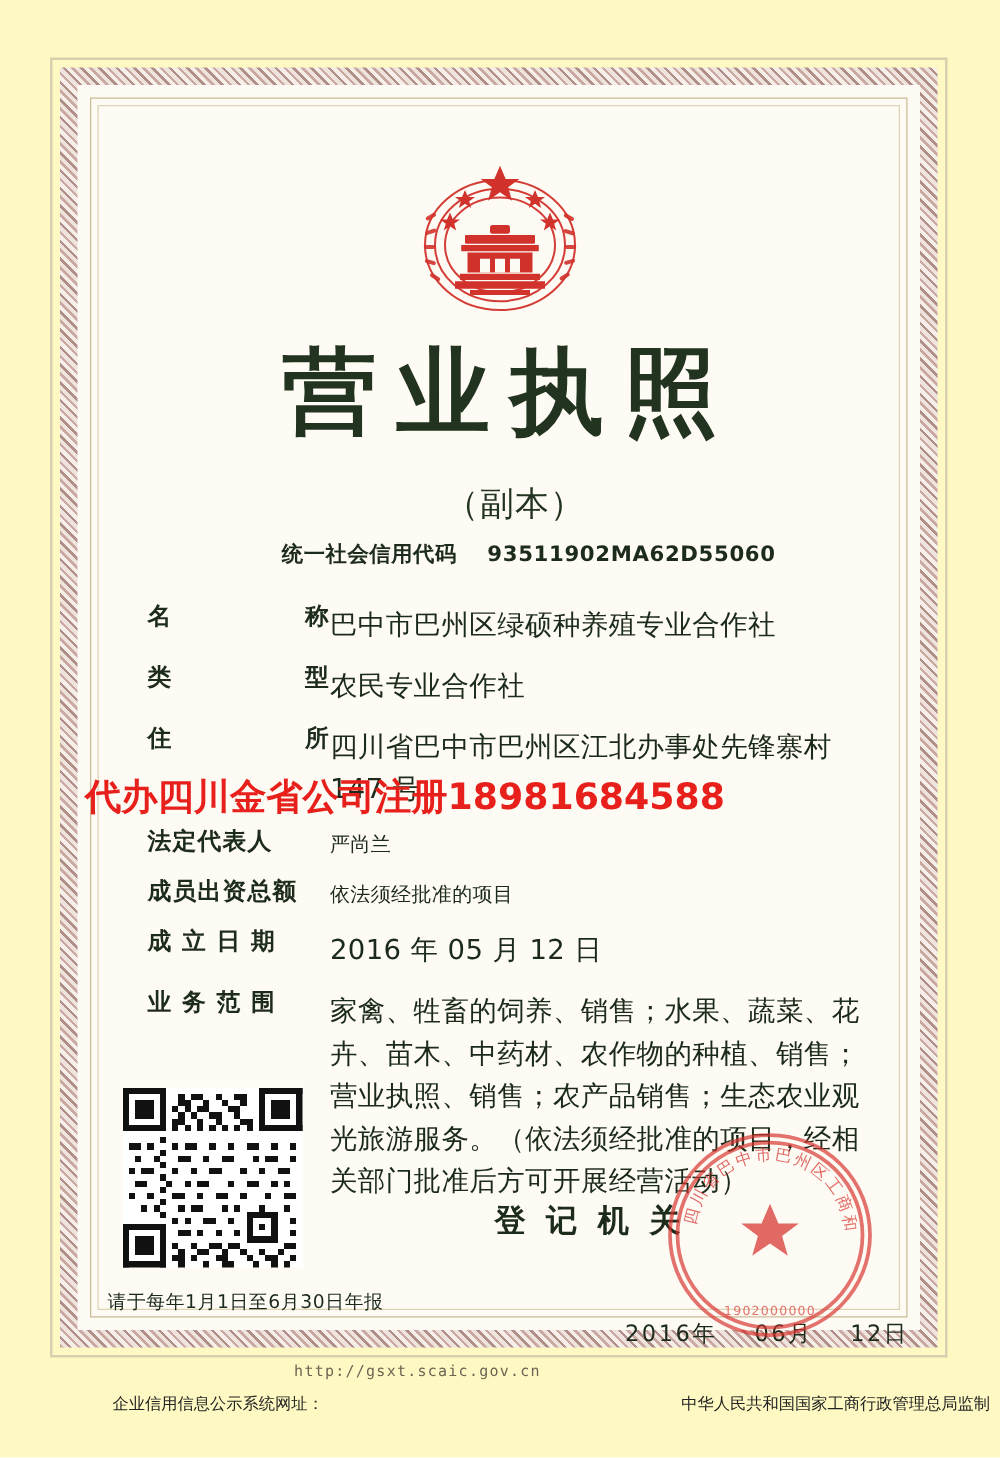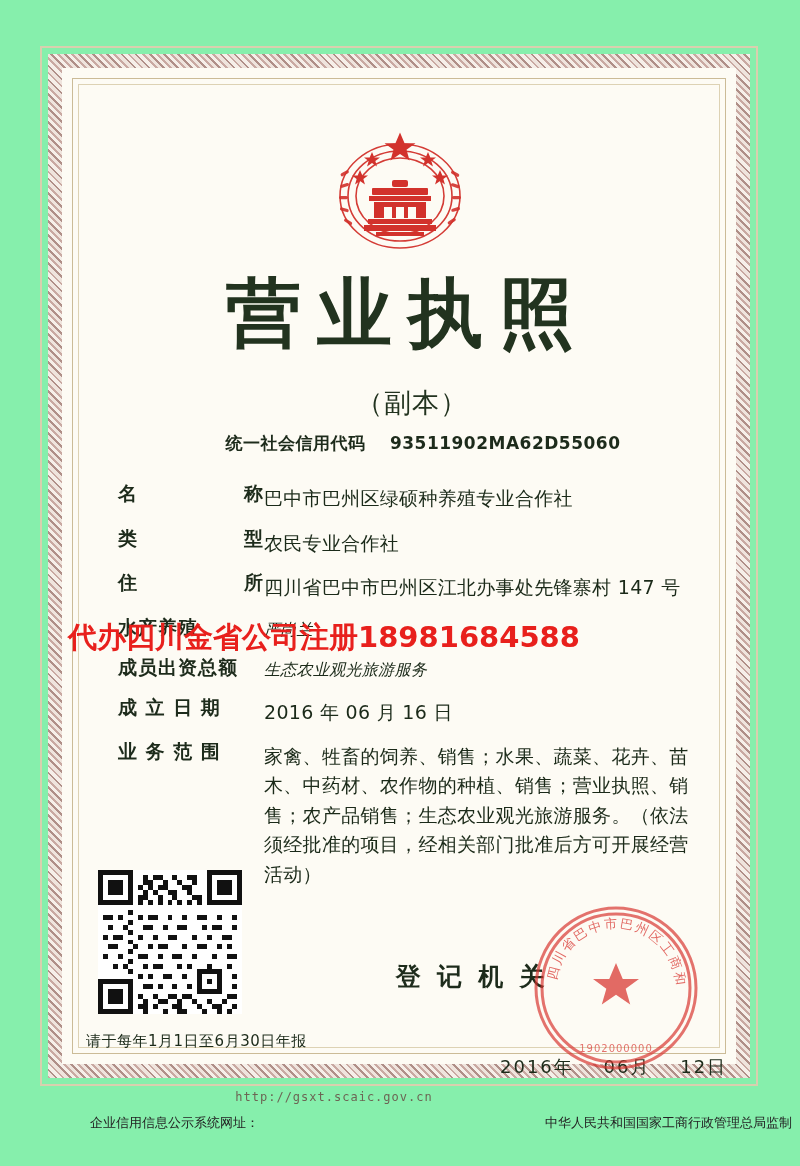--- a/index.html
+++ b/index.html
@@ -14,21 +14,21 @@
     font-family: "Liberation Serif", serif;
     overflow: hidden;
   }
 
   
   .cert-page {
     position: absolute;
     left: 0; top: 0;
     width: 800px;
     height: 1166px;
-    background: #86efac;
+    background: #fef9c3;
   }
 
   .outer-rule {
     position: absolute;
     left: 40px; top: 46px;
     width: 718px; height: 1040px;
     border: 2px solid #d9cfae;
     box-sizing: border-box;
   }
 
@@ -138,27 +138,27 @@
   .row .label.spread-2 { letter-spacing: 0; }
   .lbl-inner {
     display: flex;
     justify-content: space-between;
     width: 100%;
   }
   .lbl-inner.tight { justify-content: flex-start; letter-spacing: 1px; }
   .row .value {
     flex: 1 1 auto;
     font-family: "DejaVu Sans", "Liberation Sans", sans-serif;
-    font-size: 19px;
+    font-size: 22px;
     color: #1b2a19;
     line-height: 1.5;
     padding-top: 2px;
     letter-spacing: 0.3px;
   }
-  .value.small { font-size: 16px; font-style: italic; }
+  .value.small { font-size: 16px; }
   .row.scope .value { line-height: 1.55; }
 
   
   .ad-overlay {
     position: absolute;
     left: 0; top: 618px;
     width: 648px;
     text-align: center;
     font-family: "DejaVu Sans", "Liberation Sans", sans-serif;
     font-weight: bold;
@@ -366,42 +366,42 @@
             <span>住</span>
             <span>所</span>
           </span>
         </div>
       <div class="value">四川省巴中市巴州区江北办事处先锋寨村 147 号</div>
     </div>
 
     <div class="row">
       <div class="label spread-2">
           <span class="lbl-inner tight">
-            <span>水产养殖</span>
+            <span>法定代表人</span>
           </span>
         </div>
       <div class="value small">严尚兰</div>
     </div>
 
     <div class="row">
       <div class="label spread-2">
           <span class="lbl-inner tight">
             <span>成员出资总额</span>
           </span>
         </div>
-      <div class="value small">生态农业观光旅游服务</div>
+      <div class="value small">依法须经批准的项目</div>
     </div>
 
     <div class="row">
       <div class="label">
           <span class="lbl-inner tight">
             <span>成 立 日 期</span>
           </span>
         </div>
-      <div class="value">2016 年 06 月 16 日</div>
+      <div class="value">2016 年 05 月 12 日</div>
     </div>
 
     <div class="row scope">
       <div class="label">
           <span class="lbl-inner tight">
             <span>业 务 范 围</span>
           </span>
         </div>
       <div class="value">家禽、牲畜的饲养、销售；水果、蔬菜、花卉、苗木、中药材、农作物的种植、销售；营业执照、销售；农产品销售；生态农业观光旅游服务。（依法须经批准的项目，经相关部门批准后方可开展经营活动）</div>
     </div>

